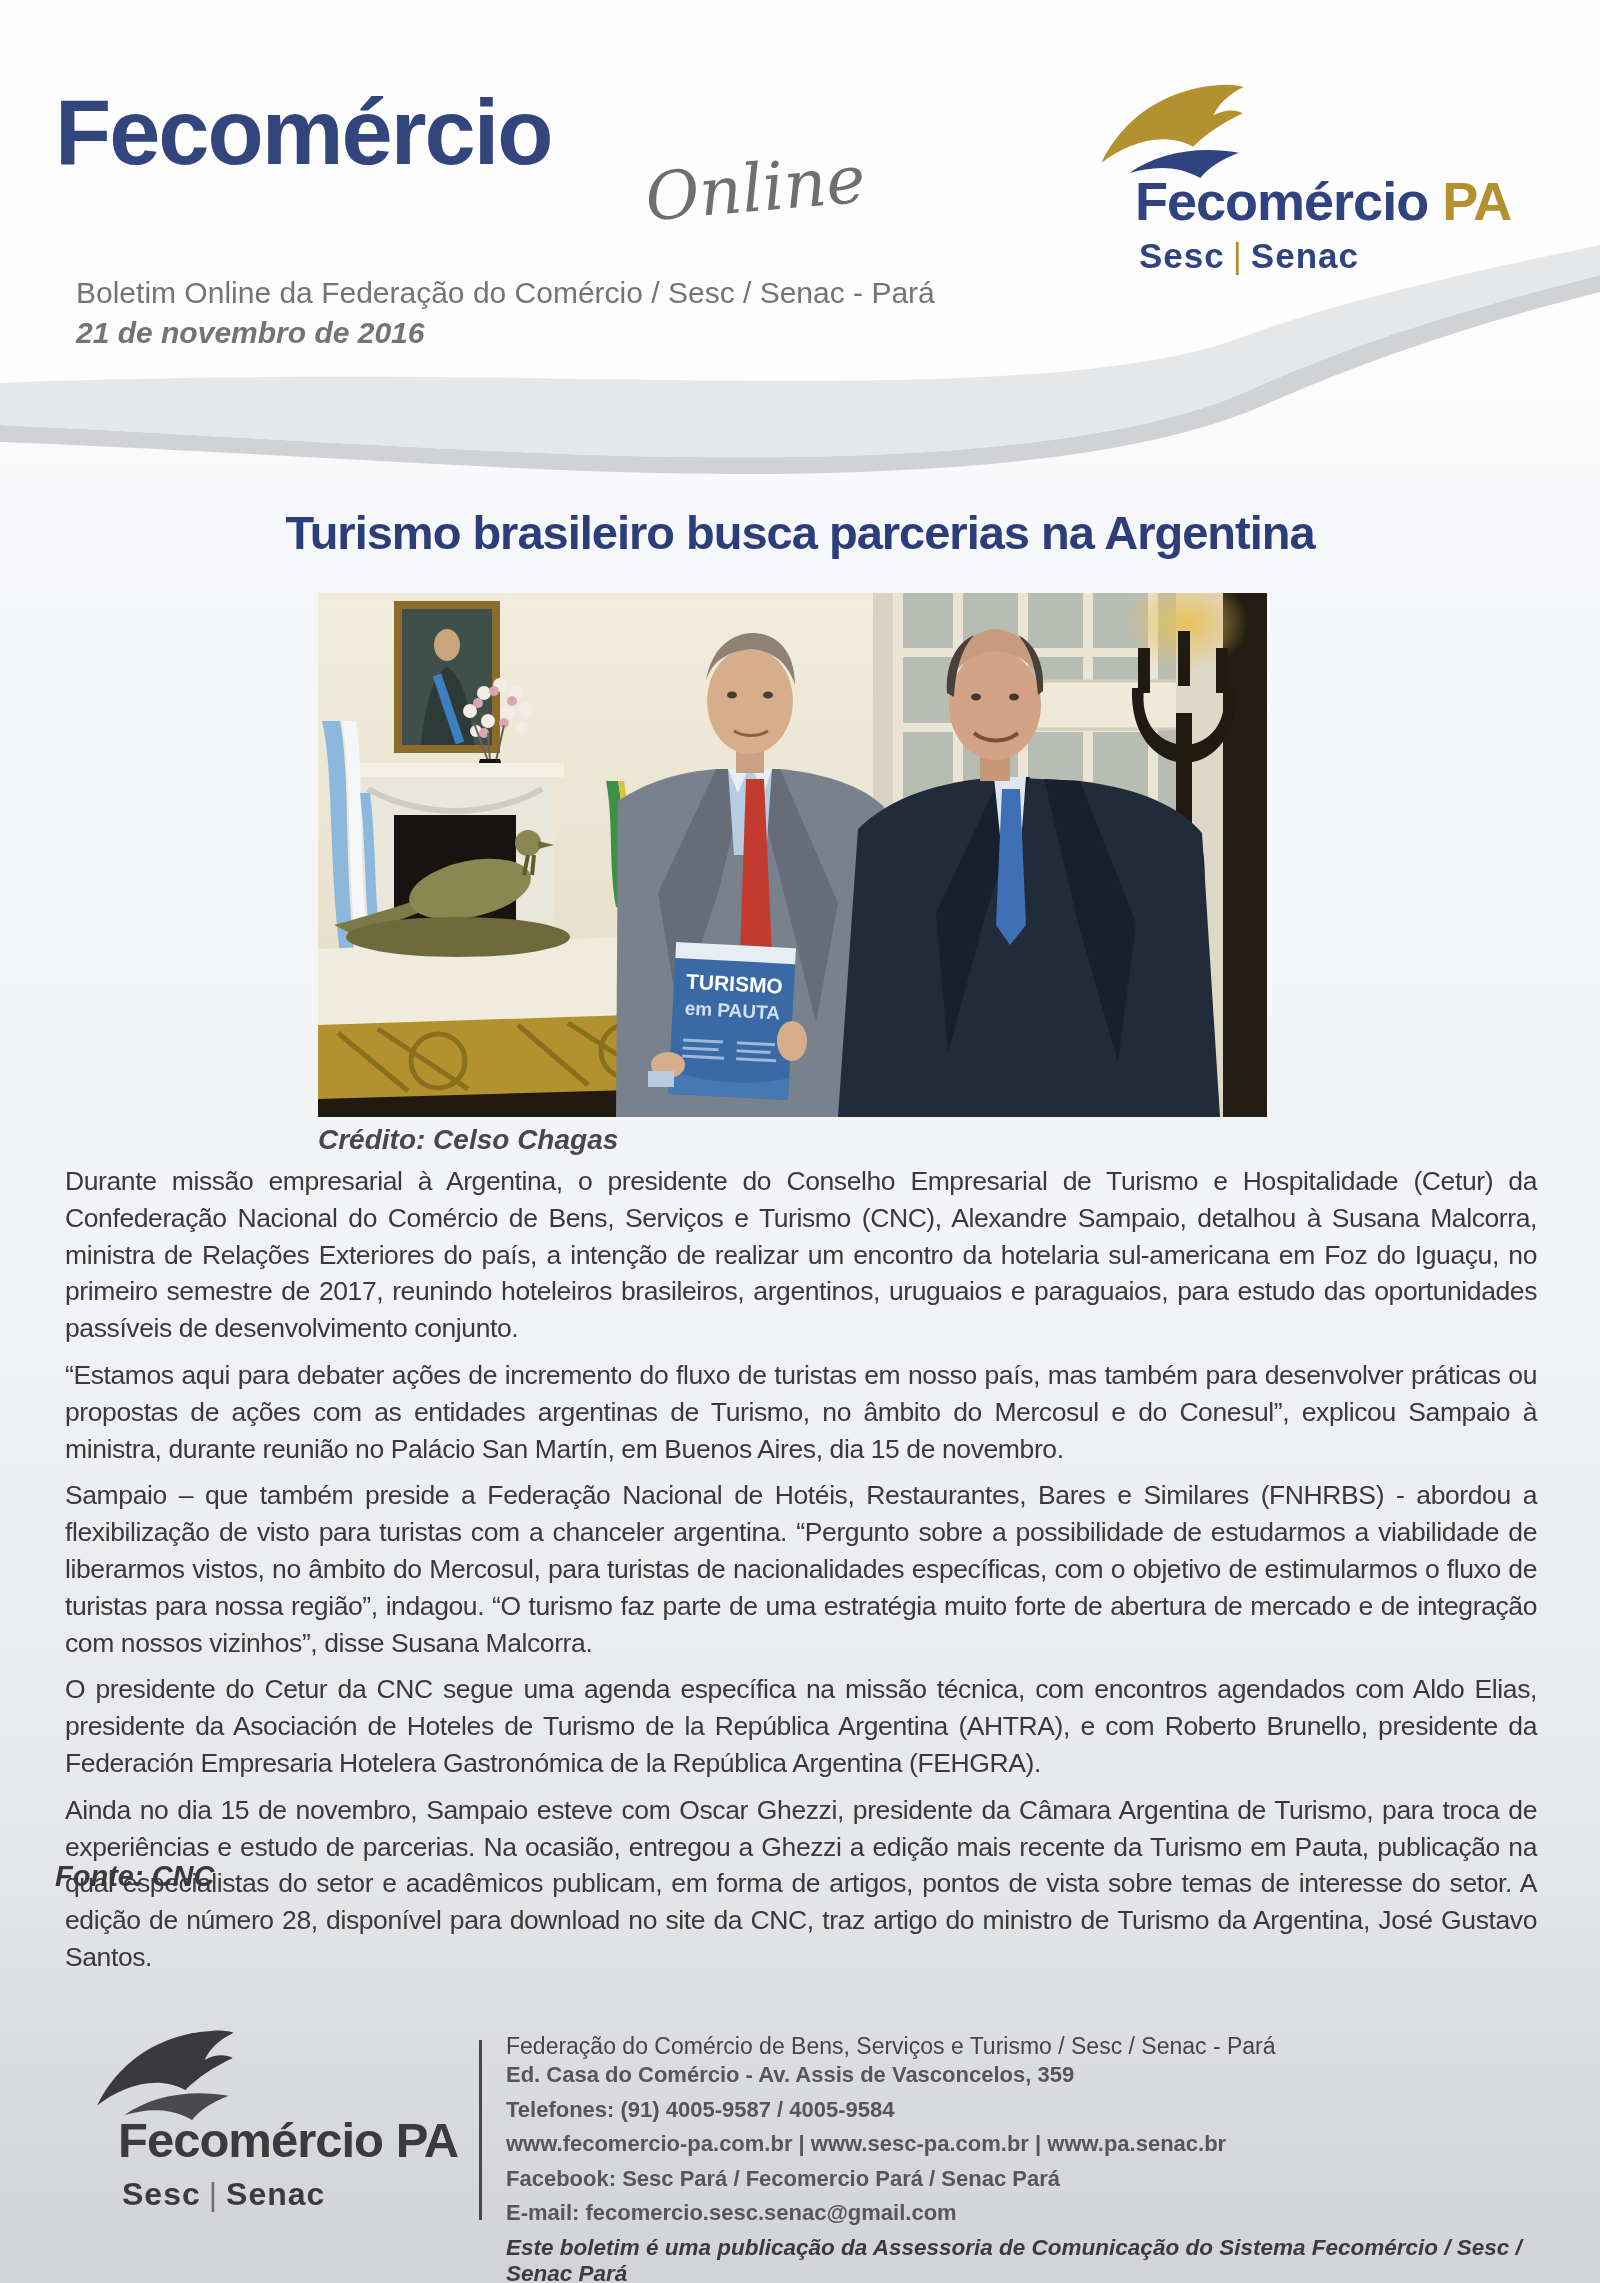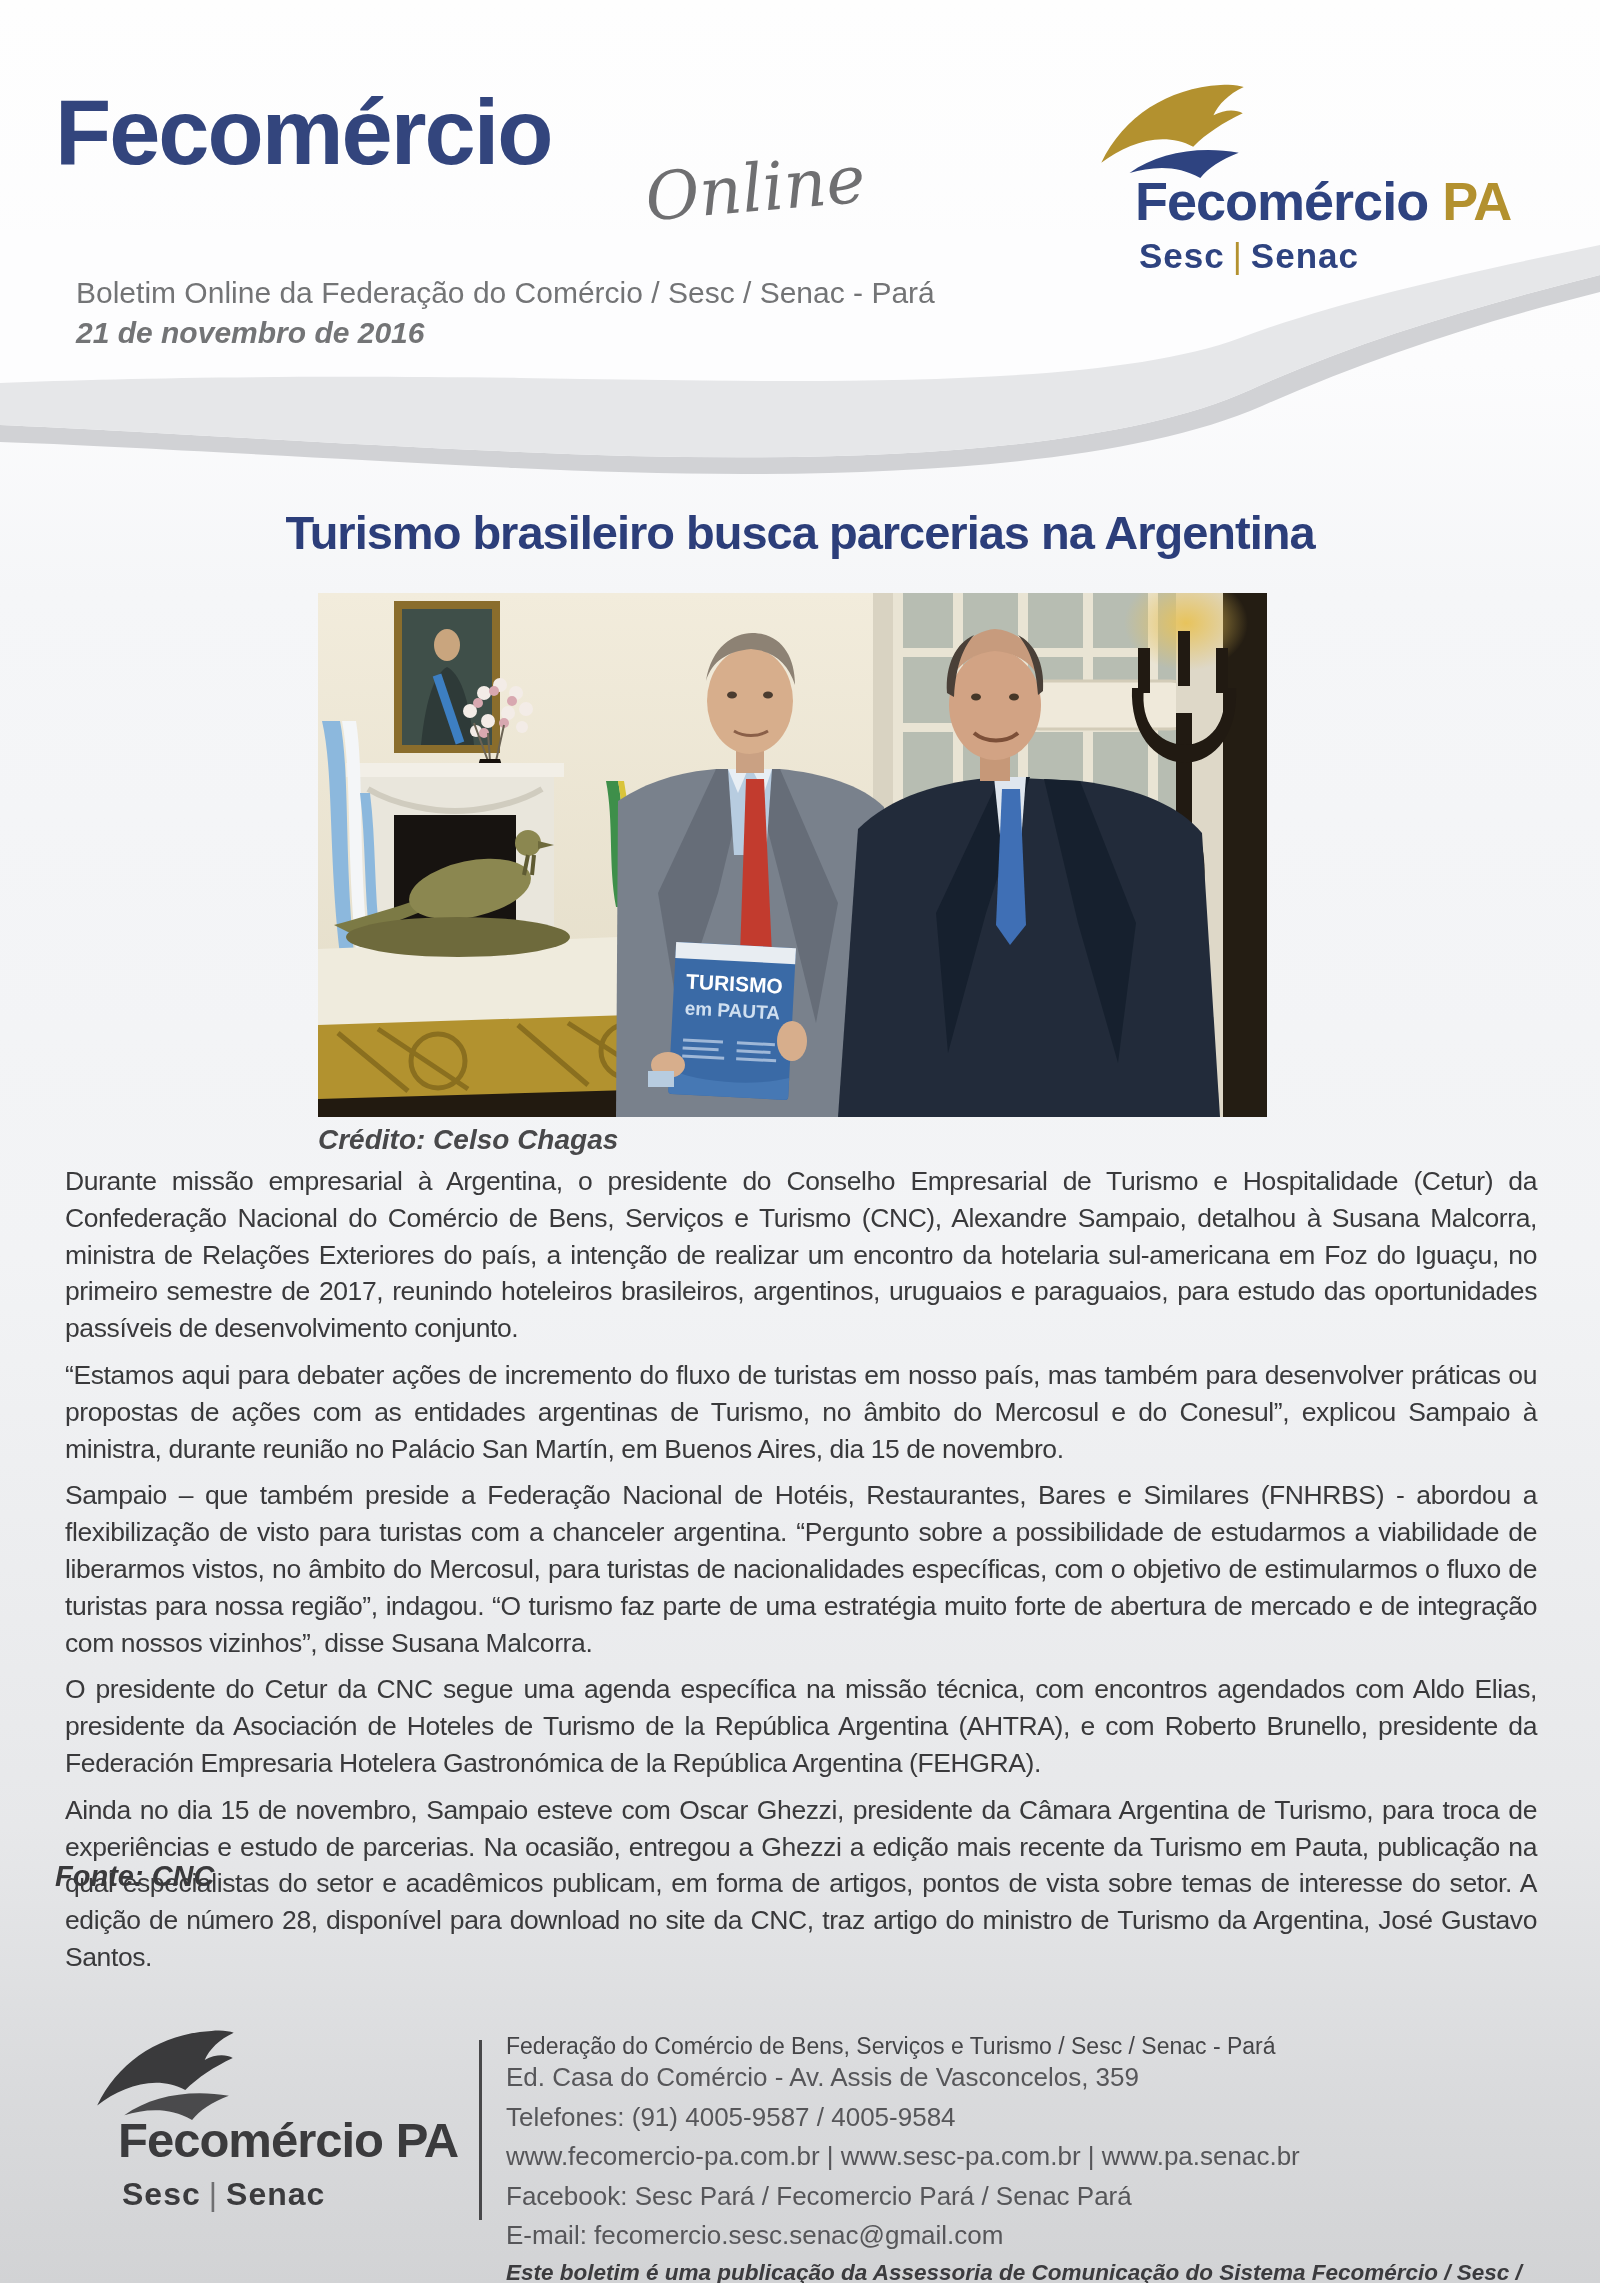--- a/index.html
+++ b/index.html
@@ -48,21 +48,21 @@
   .footer-swoosh{position:absolute;left:30px;top:8px;width:148px;height:92px;}
   .footer-name{position:absolute;left:58px;top:92px;font-size:49px;
         font-weight:bold;letter-spacing:-1px;color:#3b3b3d;white-space:nowrap;}
   .footer-sub{position:absolute;left:62px;top:156px;font-size:32px;
         font-weight:bold;color:#3b3b3d;letter-spacing:1px;white-space:nowrap;}
   .footer-sub .pipe{color:#6f6f71;font-weight:normal;padding:0 8px;}
   .footer-divider{position:absolute;left:479px;top:2040px;width:3px;
         height:180px;background:#48484a;}
   .footer-text{position:absolute;left:506px;top:2033px;width:1060px;}
   .footer-org{font-size:23px;font-weight:normal;color:#454548;margin:0 0 2px 0;}
-  .footer-line{font-size:26px;color:#565659;margin:0 0 8.5px 0;}
+  .footer-line{font-size:22px;color:#565659;margin:0 0 8.5px 0;font-weight:bold;}
   .footer-disclaimer{font-size:22.5px;font-weight:bold;font-style:italic;
         color:#3b3b3e;margin:2px 0 0 0;}
 </style>
 </head>
 <body>
 
 <div class="page">
 
   <svg class="curve-band" viewBox="0 0 1600 300" preserveAspectRatio="none">
     <path d="M0,0 L1600,0 L1600,15 C1480,40 1340,70 1240,108 C1100,160 800,152 520,148 C300,145 120,148 0,153 Z" fill="#fdfdfe"></path>

